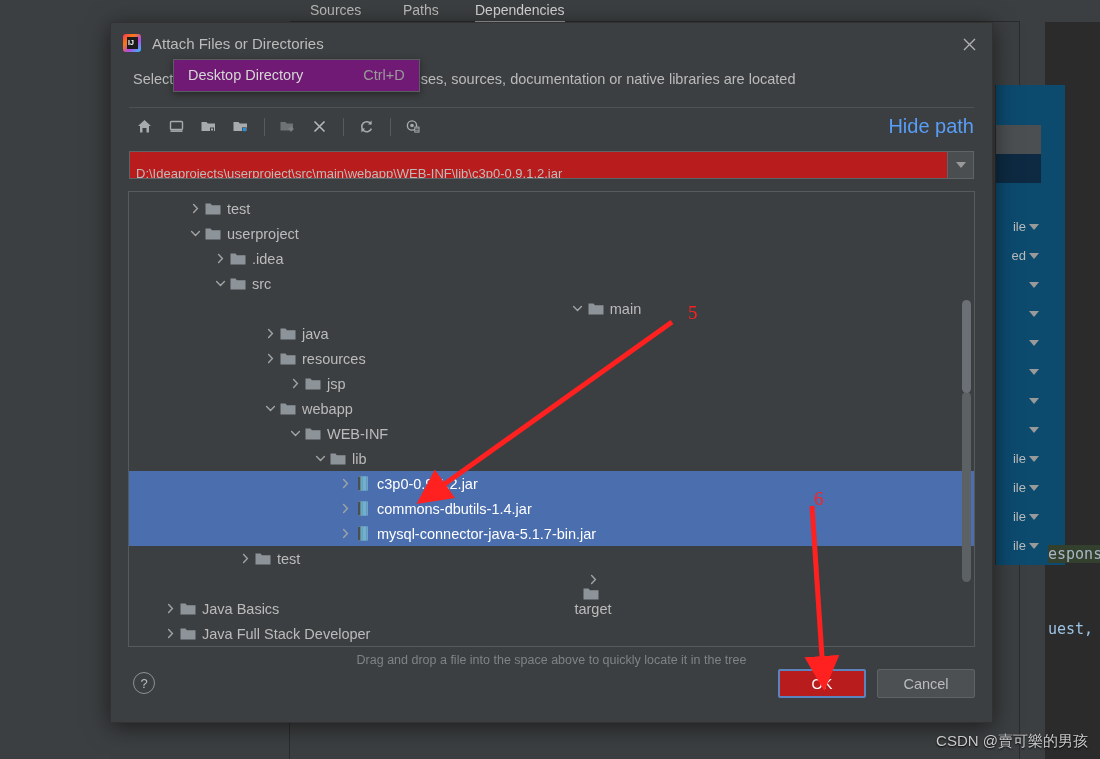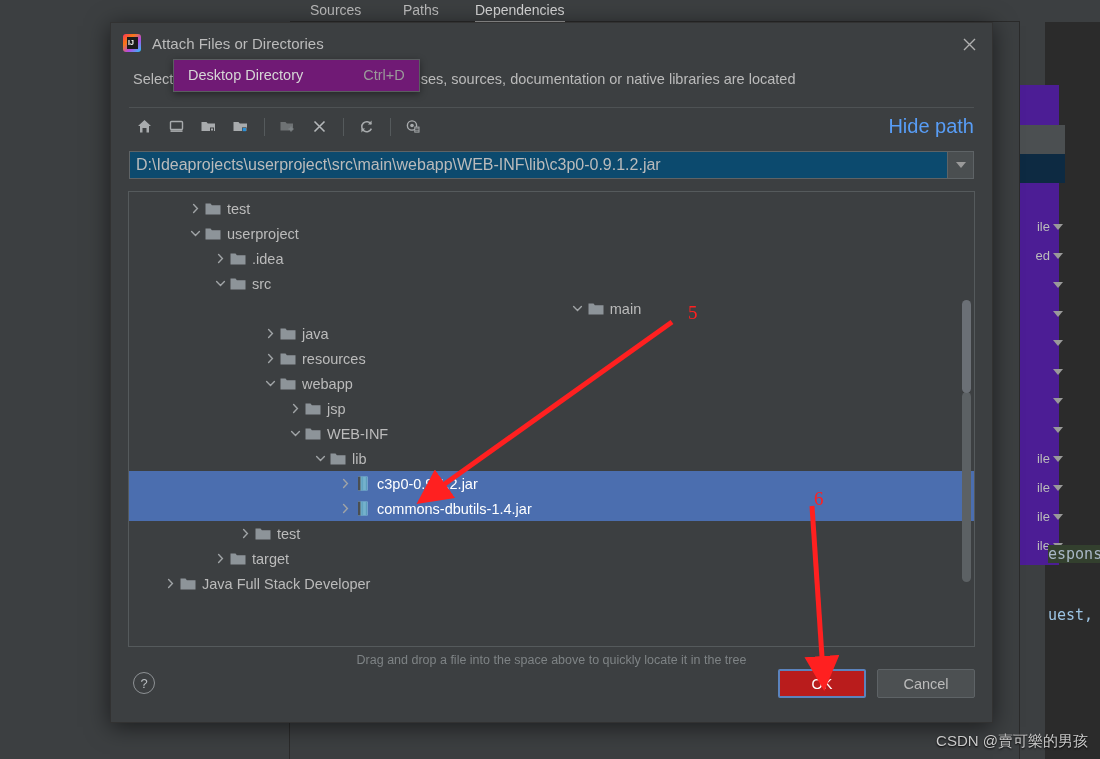--- a/index.html
+++ b/index.html
@@ -36,22 +36,22 @@
   .bg-editor {
     position: absolute; left: 1045px; top: 22px; width: 55px; height: 737px;
     background: #2b2b2b;
   }
   .bg-editor2 {
     position: absolute; left: 1020px; top: 22px; width: 25px; height: 737px;
     background: #3c3f41;
   }
 
   .bg-table {
-    position: absolute; left: 995px; top: 85px; width: 40px; height: 480px;
-    background: #4c1d95; border-left: 1px solid #2b2b2b; margin-left: 24px;
+    position: absolute; left: 995px; top: 85px; width: 70px; height: 480px;
+    background: #0c4a6e; border-left: 1px solid #2b2b2b;
   }
   .bg-tablerow {
     position: absolute; left: 0; width: 45px; height: 29px;
     color: #bbbbbb; font-size: 13px; text-align: right; padding-right: 2px;
     display: flex; align-items: center; justify-content: flex-end; gap: 3px;
   }
   .bg-tablerow.hdr { background: #4b4f51; }
   .bg-tablerow.sel { background: #0d2a42; }
   .caret-dn {
     width: 0; height: 0;
@@ -126,23 +126,23 @@
   .hide-path {
     position: absolute; right: 0; top: 7px;
     color: #589df6; font-size: 20px; cursor: pointer;
   }
 
   .path-row {
     margin: 6px 18px 0 18px; height: 28px; display: flex;
     position: relative;
   }
   .path-field {
-    flex: 1; background: #0c4a6e; border: 1px solid #5e6366;
-    color: #bbbbbb; font-size: 16px; line-height: 26px;
-    padding: 0 6px; overflow: hidden; white-space: nowrap;
+    flex: 1; background: #b91c1c; border: 1px solid #5e6366;
+    color: #bbbbbb; font-size: 13px; line-height: 26px;
+    padding: 9px 6px; overflow: hidden; white-space: nowrap;
   }
   .path-drop {
     width: 26px; background: #4a4e50; border: 1px solid #5e6366;
     border-left: none; display: flex; align-items: center; justify-content: center;
     cursor: pointer;
   }
 
   .tooltip {
     position: absolute; left: 62px; top: 36px;
     background: #701a75; border: 1px solid #5a5e60;
@@ -294,21 +294,21 @@
       <span>ile</span>
       <span class="caret-dn"></span>
     </div>
     <div class="bg-tablerow" style="top:446px;">
       <span>ile</span>
       <span class="caret-dn"></span>
     </div>
   </div>
 
   <div class="bg-code hl" style="left:1048px; top:545px;">esponse</div>
-  <div class="bg-code" style="left:1048px; top:606px;">uest,</div>
+  <div class="bg-code" style="left:1048px; top:620px;">uest,</div>
 </div>
 
 <div id="dialog">
 
   <div class="dlg-titlebar">
     <span class="ij-logo"></span>
     <span class="dlg-title">Attach Files or Directories</span>
     <span class="dlg-close">
       <svg width="15" height="15" viewBox="0 0 15 15">
         <path d="M2 2 L13 13 M13 2 L2 13" stroke="#b0b0b0" stroke-width="1.4" fill="none"></path>
@@ -460,41 +460,41 @@
           <span class="arrow">
             <svg width="11" height="11" viewBox="0 0 11 11">
               <path d="M3.6 1.6 L7.4 5.5 L3.6 9.4" stroke="#a0a4a6" stroke-width="1.4" fill="none" stroke-linecap="round"></path>
             </svg>
           </span>
           <span class="folder-icon"><svg width="16" height="14" viewBox="0 0 16 14">
               <path d="M0.5 1.5 L5.5 1.5 L6.9 3.3 L15.5 3.3 L15.5 12.5 L0.5 12.5 Z" fill="#8d9499"></path>
             </svg></span>
           <span>resources</span>
         </div>
+        <div class="trow" style="padding-left: 158px;">
+          <span class="arrow">
+            <svg width="11" height="11" viewBox="0 0 11 11">
+              <path d="M3.6 1.6 L7.4 5.5 L3.6 9.4" stroke="#a0a4a6" stroke-width="1.4" fill="none" stroke-linecap="round"></path>
+            </svg>
+          </span>
+          <span class="folder-icon"><svg width="16" height="14" viewBox="0 0 16 14">
+              <path d="M0.5 1.5 L5.5 1.5 L6.9 3.3 L15.5 3.3 L15.5 12.5 L0.5 12.5 Z" fill="#8d9499"></path>
+            </svg></span>
+          <span>jsp</span>
+        </div>
         <div class="trow" style="padding-left: 133px;">
           <span class="arrow">
             <svg width="11" height="11" viewBox="0 0 11 11">
               <path d="M1.6 3.6 L5.5 7.4 L9.4 3.6" stroke="#a0a4a6" stroke-width="1.4" fill="none" stroke-linecap="round"></path>
             </svg>
           </span>
           <span class="folder-icon"><svg width="16" height="14" viewBox="0 0 16 14">
               <path d="M0.5 1.5 L5.5 1.5 L6.9 3.3 L15.5 3.3 L15.5 12.5 L0.5 12.5 Z" fill="#8d9499"></path>
             </svg></span>
           <span>webapp</span>
-        </div>
-        <div class="trow" style="padding-left: 158px;">
-          <span class="arrow">
-            <svg width="11" height="11" viewBox="0 0 11 11">
-              <path d="M3.6 1.6 L7.4 5.5 L3.6 9.4" stroke="#a0a4a6" stroke-width="1.4" fill="none" stroke-linecap="round"></path>
-            </svg>
-          </span>
-          <span class="folder-icon"><svg width="16" height="14" viewBox="0 0 16 14">
-              <path d="M0.5 1.5 L5.5 1.5 L6.9 3.3 L15.5 3.3 L15.5 12.5 L0.5 12.5 Z" fill="#8d9499"></path>
-            </svg></span>
-          <span>jsp</span>
         </div>
         <div class="trow" style="padding-left: 158px;">
           <span class="arrow">
             <svg width="11" height="11" viewBox="0 0 11 11">
               <path d="M1.6 3.6 L5.5 7.4 L9.4 3.6" stroke="#a0a4a6" stroke-width="1.4" fill="none" stroke-linecap="round"></path>
             </svg>
           </span>
           <span class="folder-icon"><svg width="16" height="14" viewBox="0 0 16 14">
               <path d="M0.5 1.5 L5.5 1.5 L6.9 3.3 L15.5 3.3 L15.5 12.5 L0.5 12.5 Z" fill="#8d9499"></path>
             </svg></span>
@@ -542,41 +542,71 @@
               <g stroke="#4a8fb0" stroke-width="0.8">
                 <path d="M5.3 0.5 V14.5"></path>
                 <path d="M6.6 0.5 V14.5"></path>
                 <path d="M7.9 0.5 V14.5"></path>
                 <path d="M9.2 0.5 V14.5"></path>
                 <path d="M10.5 0.5 V14.5"></path>
               </g>
             </svg></span>
           <span>commons-dbutils-1.4.jar</span>
         </div>
+        <div class="trow selected" style="padding-left: 208px;">
+          <span class="arrow">
+            <svg width="11" height="11" viewBox="0 0 11 11">
+              <path d="M3.6 1.6 L7.4 5.5 L3.6 9.4" stroke="#a0a4a6" stroke-width="1.4" fill="none" stroke-linecap="round"></path>
+            </svg>
+          </span>
+          <span class="jar-icon"><svg width="14" height="15" viewBox="0 0 14 15">
+              <rect x="2" y="0.5" width="9.5" height="14" fill="#9fd4e8"></rect>
+              <rect x="2" y="0.5" width="2.6" height="14" fill="#4a4f52"></rect>
+              <g stroke="#4a8fb0" stroke-width="0.8">
+                <path d="M5.3 0.5 V14.5"></path>
+                <path d="M6.6 0.5 V14.5"></path>
+                <path d="M7.9 0.5 V14.5"></path>
+                <path d="M9.2 0.5 V14.5"></path>
+                <path d="M10.5 0.5 V14.5"></path>
+              </g>
+            </svg></span>
+          <span>mysql-connector-java-5.1.7-bin.jar</span>
+        </div>
         <div class="trow" style="padding-left: 108px;">
           <span class="arrow">
             <svg width="11" height="11" viewBox="0 0 11 11">
               <path d="M3.6 1.6 L7.4 5.5 L3.6 9.4" stroke="#a0a4a6" stroke-width="1.4" fill="none" stroke-linecap="round"></path>
             </svg>
           </span>
           <span class="folder-icon"><svg width="16" height="14" viewBox="0 0 16 14">
               <path d="M0.5 1.5 L5.5 1.5 L6.9 3.3 L15.5 3.3 L15.5 12.5 L0.5 12.5 Z" fill="#8d9499"></path>
             </svg></span>
           <span>test</span>
         </div>
-        <div class="trow" style="padding-left: 83px;">
+        <div class="trow" style="padding-left: 83px; flex-direction: column;">
           <span class="arrow">
             <svg width="11" height="11" viewBox="0 0 11 11">
               <path d="M3.6 1.6 L7.4 5.5 L3.6 9.4" stroke="#a0a4a6" stroke-width="1.4" fill="none" stroke-linecap="round"></path>
             </svg>
           </span>
           <span class="folder-icon"><svg width="16" height="14" viewBox="0 0 16 14">
               <path d="M0.5 1.5 L5.5 1.5 L6.9 3.3 L15.5 3.3 L15.5 12.5 L0.5 12.5 Z" fill="#8d9499"></path>
             </svg></span>
           <span>target</span>
+        </div>
+        <div class="trow" style="padding-left: 33px;">
+          <span class="arrow">
+            <svg width="11" height="11" viewBox="0 0 11 11">
+              <path d="M3.6 1.6 L7.4 5.5 L3.6 9.4" stroke="#a0a4a6" stroke-width="1.4" fill="none" stroke-linecap="round"></path>
+            </svg>
+          </span>
+          <span class="folder-icon"><svg width="16" height="14" viewBox="0 0 16 14">
+              <path d="M0.5 1.5 L5.5 1.5 L6.9 3.3 L15.5 3.3 L15.5 12.5 L0.5 12.5 Z" fill="#8d9499"></path>
+            </svg></span>
+          <span>Java Basics</span>
         </div>
         <div class="trow" style="padding-left: 33px;">
           <span class="arrow">
             <svg width="11" height="11" viewBox="0 0 11 11">
               <path d="M3.6 1.6 L7.4 5.5 L3.6 9.4" stroke="#a0a4a6" stroke-width="1.4" fill="none" stroke-linecap="round"></path>
             </svg>
           </span>
           <span class="folder-icon"><svg width="16" height="14" viewBox="0 0 16 14">
               <path d="M0.5 1.5 L5.5 1.5 L6.9 3.3 L15.5 3.3 L15.5 12.5 L0.5 12.5 Z" fill="#8d9499"></path>
             </svg></span>

